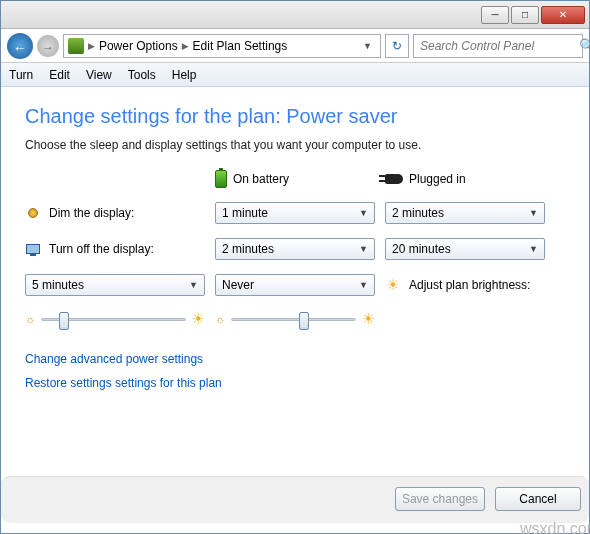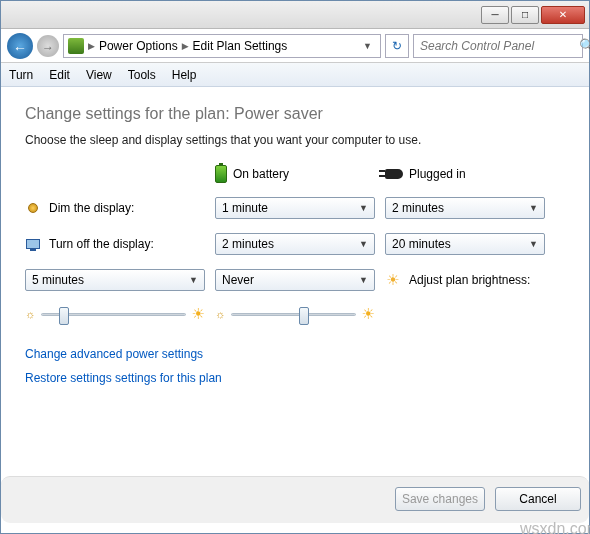--- a/index.html
+++ b/index.html
@@ -23,21 +23,21 @@
   .searchbox { width:170px; height:24px; border:1px solid #aab; background:#fff; display:flex; align-items:center; padding:8px 4px; }
   .searchbox input { border:0; outline:0; flex:1; font-style:italic; color:#888; font-size:12px; background:transparent; }
   .search-icon { color:#5a8bc0; font-size:13px; }
   
   
   .menubar { height:24px; background:linear-gradient(#f5f8fb,#e6edf5); border-bottom:1px solid #c9d4e2; display:flex; align-items:center; padding:0 8px; gap:16px; font-size:12px; }
   .menubar span { cursor:pointer; }
   
   
   .content { flex:1; padding: 18px 24px 10px 24px; display:flex; flex-direction:column; }
-  h1 { font-size:16px; font-weight:normal; color:#737373; margin:0 0 10px 0; }
+  h1 { font-size:20px; font-weight:normal; color:#3b82f6; margin:0 0 10px 0; }
   .subtitle { font-size:12px; color:#222; margin-bottom:18px; }
   
   .grid { display:grid; grid-template-columns: 180px 160px 160px; column-gap:10px; row-gap:14px; align-items:center; }
   .colhead { display:flex; align-items:center; gap:6px; font-size:12px; }
   .battery-icon { width:12px; height:18px; background:linear-gradient(#7fd13c,#2a8a1a); border:1px solid #2a6a10; border-radius:2px; position:relative; }
   .battery-icon::before { content:""; position:absolute; top:-3px; left:3px; width:4px; height:2px; background:#2a6a10; }
   .plug-icon { width:18px; height:10px; background:#222; border-radius:2px 5px 5px 2px; position:relative; }
   .plug-icon::before { content:""; position:absolute; left:-6px; top:1px; width:6px; height:2px; background:#222; box-shadow:0 5px 0 #222; }
   
   .rowlabel { display:flex; align-items:center; gap:8px; font-size:12px; }

